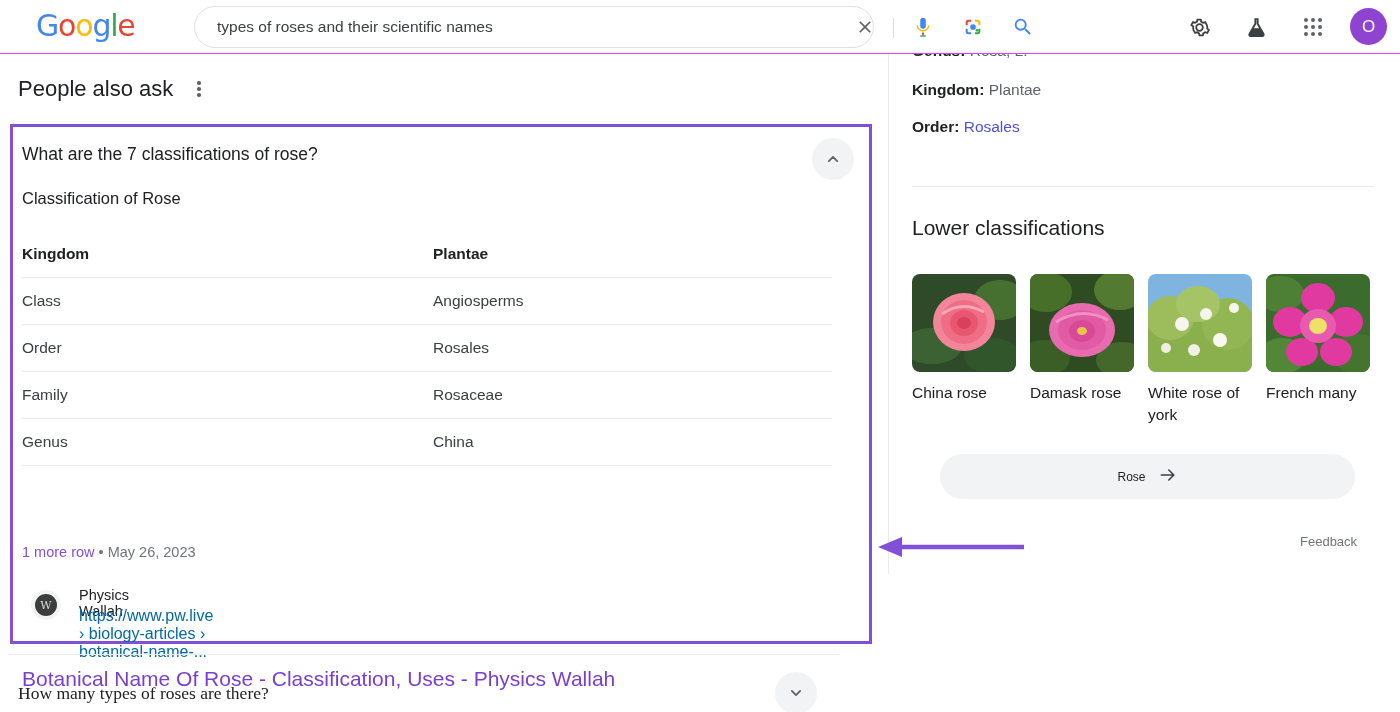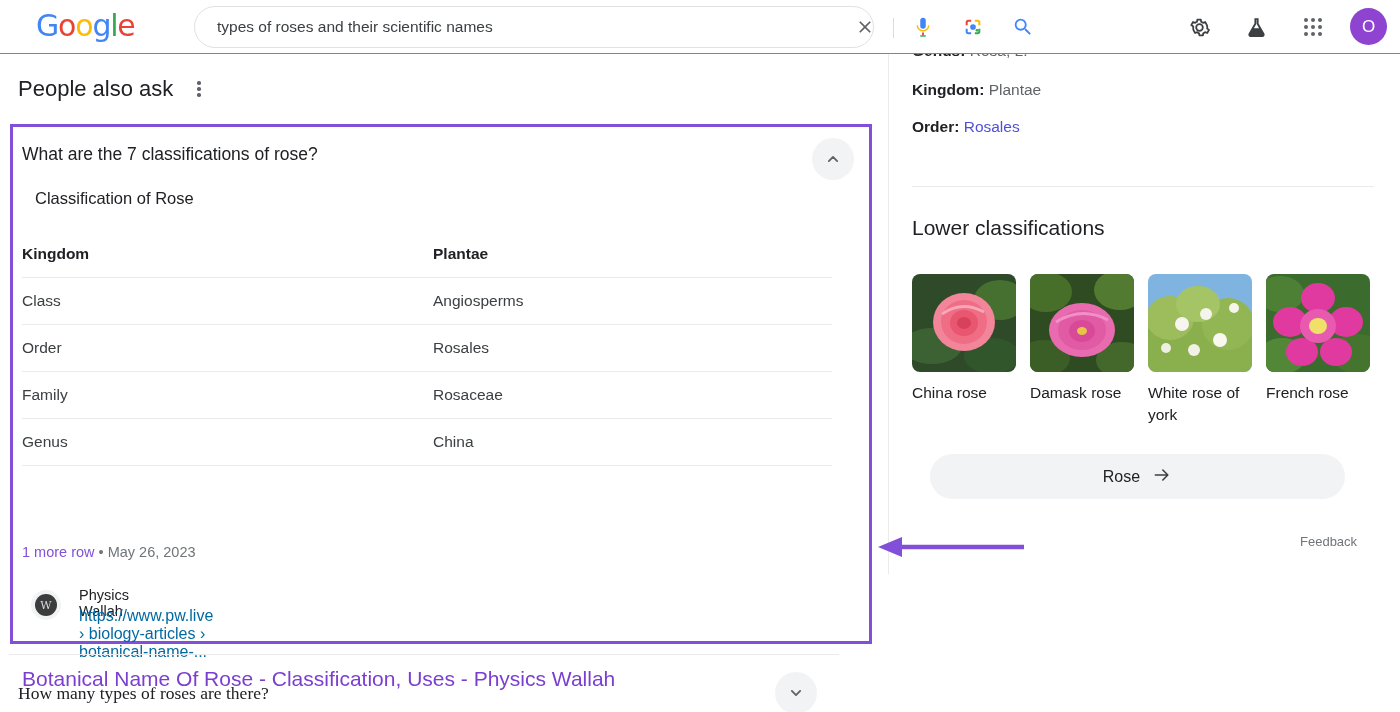--- a/index.html
+++ b/index.html
@@ -101,21 +101,21 @@
     position: absolute; left: 9px; top: 17px;
     font-size: 17.5px; color: #202124;
   }
   #collapse-btn {
     position: absolute; right: 15px; top: 11px;
     width: 42px; height: 42px; border-radius: 50%;
     background: #f1f3f4; display: flex;
     align-items: center; justify-content: center; cursor: pointer;
   }
   #subtitle {
-    position: absolute; left: 22px; top: 62px;
+    position: absolute; left: 9px; top: 62px;
     font-size: 16.5px; color: #202124;
   }
 
   
   #cls-table {
     position: absolute; left: 9px; top: 104px;
     width: 810px; border-collapse: collapse;
   }
   #cls-table td {
     padding: 14px 0 14px 0; font-size: 15.5px;
@@ -194,25 +194,25 @@
   .thumb-img {
     width: 104px; height: 98px; border-radius: 8px;
     overflow: hidden; cursor: pointer;
   }
   .thumb-label {
     margin-top: 10px; font-size: 15.5px; color: #202124;
     line-height: 22px;
   }
 
   #rose-chip {
-    position: absolute; left: 18px; top: 400px;
+    position: absolute; left: 28px; top: 400px;
     width: 415px; height: 45px; border-radius: 24px;
     background: #f1f3f4; display: flex;
     align-items: center; justify-content: center; gap: 12px;
-    font-size: 16px; color: #202124; cursor: pointer;
+    font-size: 12px; color: #202124; cursor: pointer;
   }
   #feedback {
     position: absolute; left: 388px; top: 480px;
     font-size: 13px; color: #70757a; cursor: pointer;
   }
 
   
   #annot-arrow {
     position: absolute; left: 872px; top: 537px;
     width: 152px; height: 20px; z-index: 25; pointer-events: none;
@@ -456,21 +456,21 @@
               <ellipse cx="52" cy="24" rx="17" ry="15"></ellipse>
               <ellipse cx="24" cy="48" rx="17" ry="15"></ellipse>
               <ellipse cx="80" cy="48" rx="17" ry="15"></ellipse>
               <ellipse cx="36" cy="78" rx="16" ry="14"></ellipse>
               <ellipse cx="70" cy="78" rx="16" ry="14"></ellipse>
             </g>
             <ellipse cx="52" cy="52" rx="18" ry="17" fill="#e85ab0"></ellipse>
             <ellipse cx="52" cy="52" rx="9" ry="8" fill="#f0e06a"></ellipse>
           </svg>
         </div>
-        <div class="thumb-label">French rose</div>
+        <div class="thumb-label">French many</div>
       </div>
 
     </div>
 
     <div id="rose-chip">
       <span>Rose</span>
       <span>
         <svg width="20" height="20" viewBox="0 0 24 24">
             <path fill="none" stroke="#3c4043" stroke-width="1.9" stroke-linecap="round" stroke-linejoin="round" d="M4 12h15m-6-6 6 6-6 6"></path>
           </svg>

